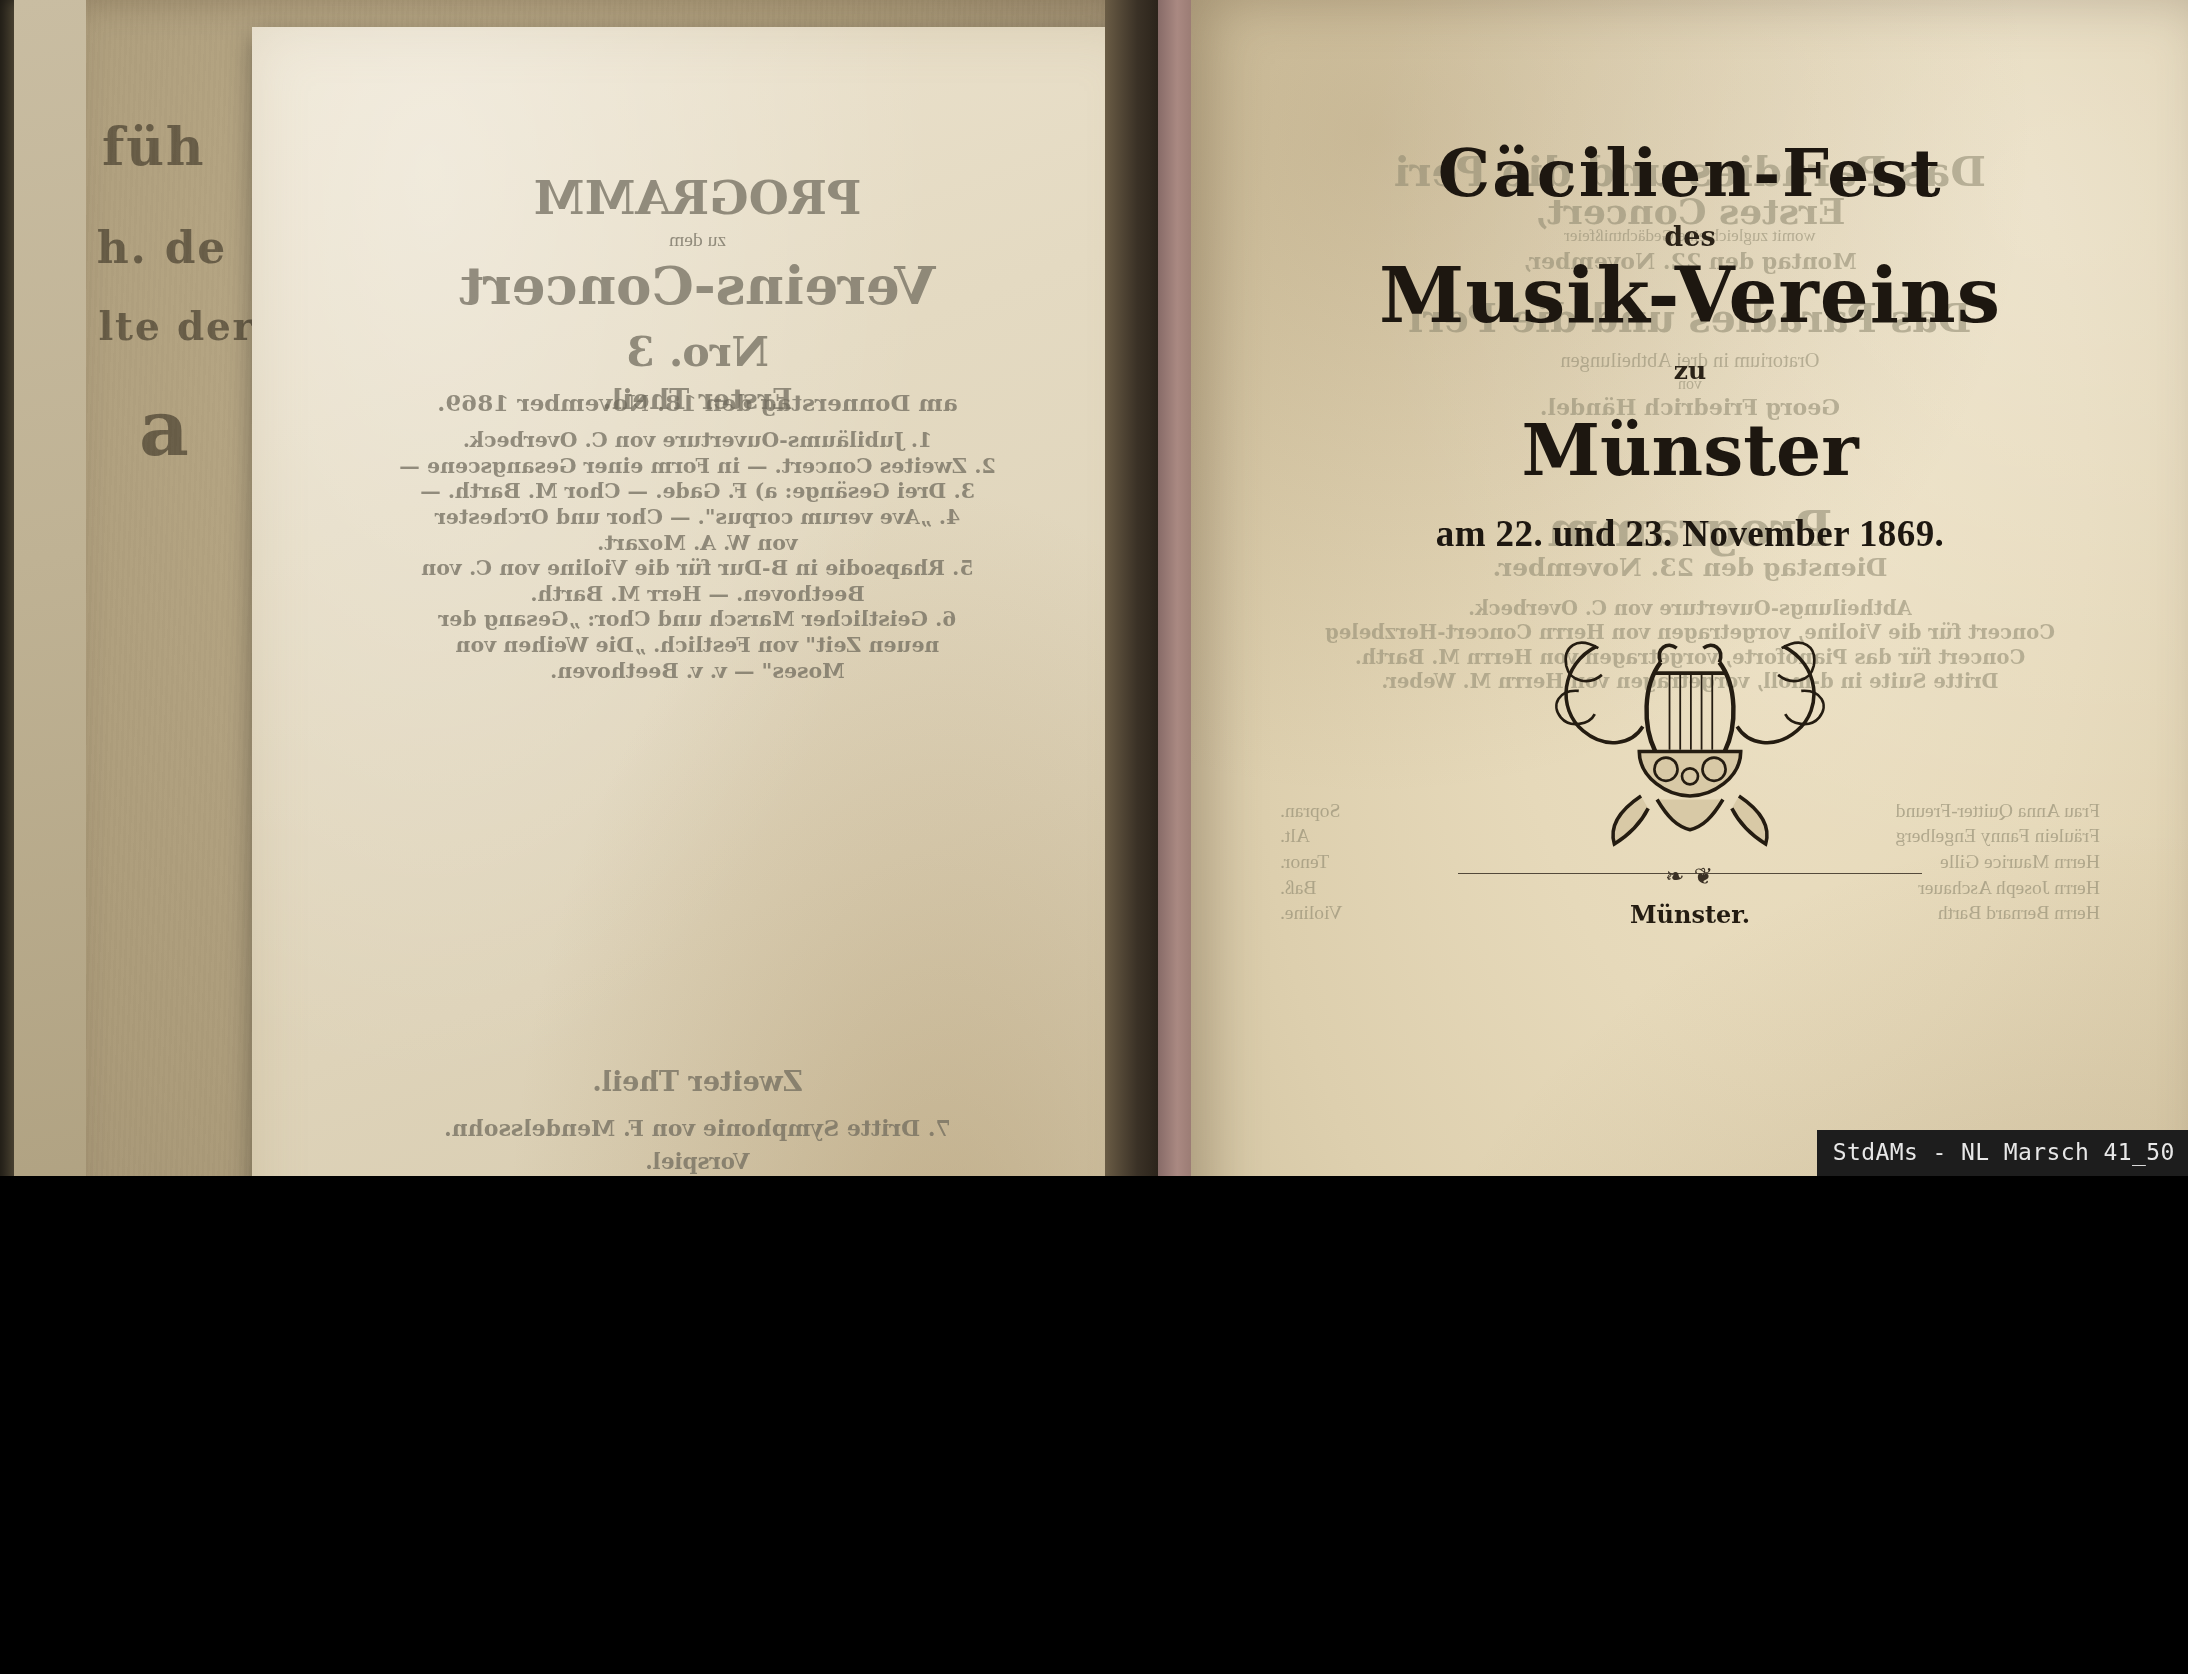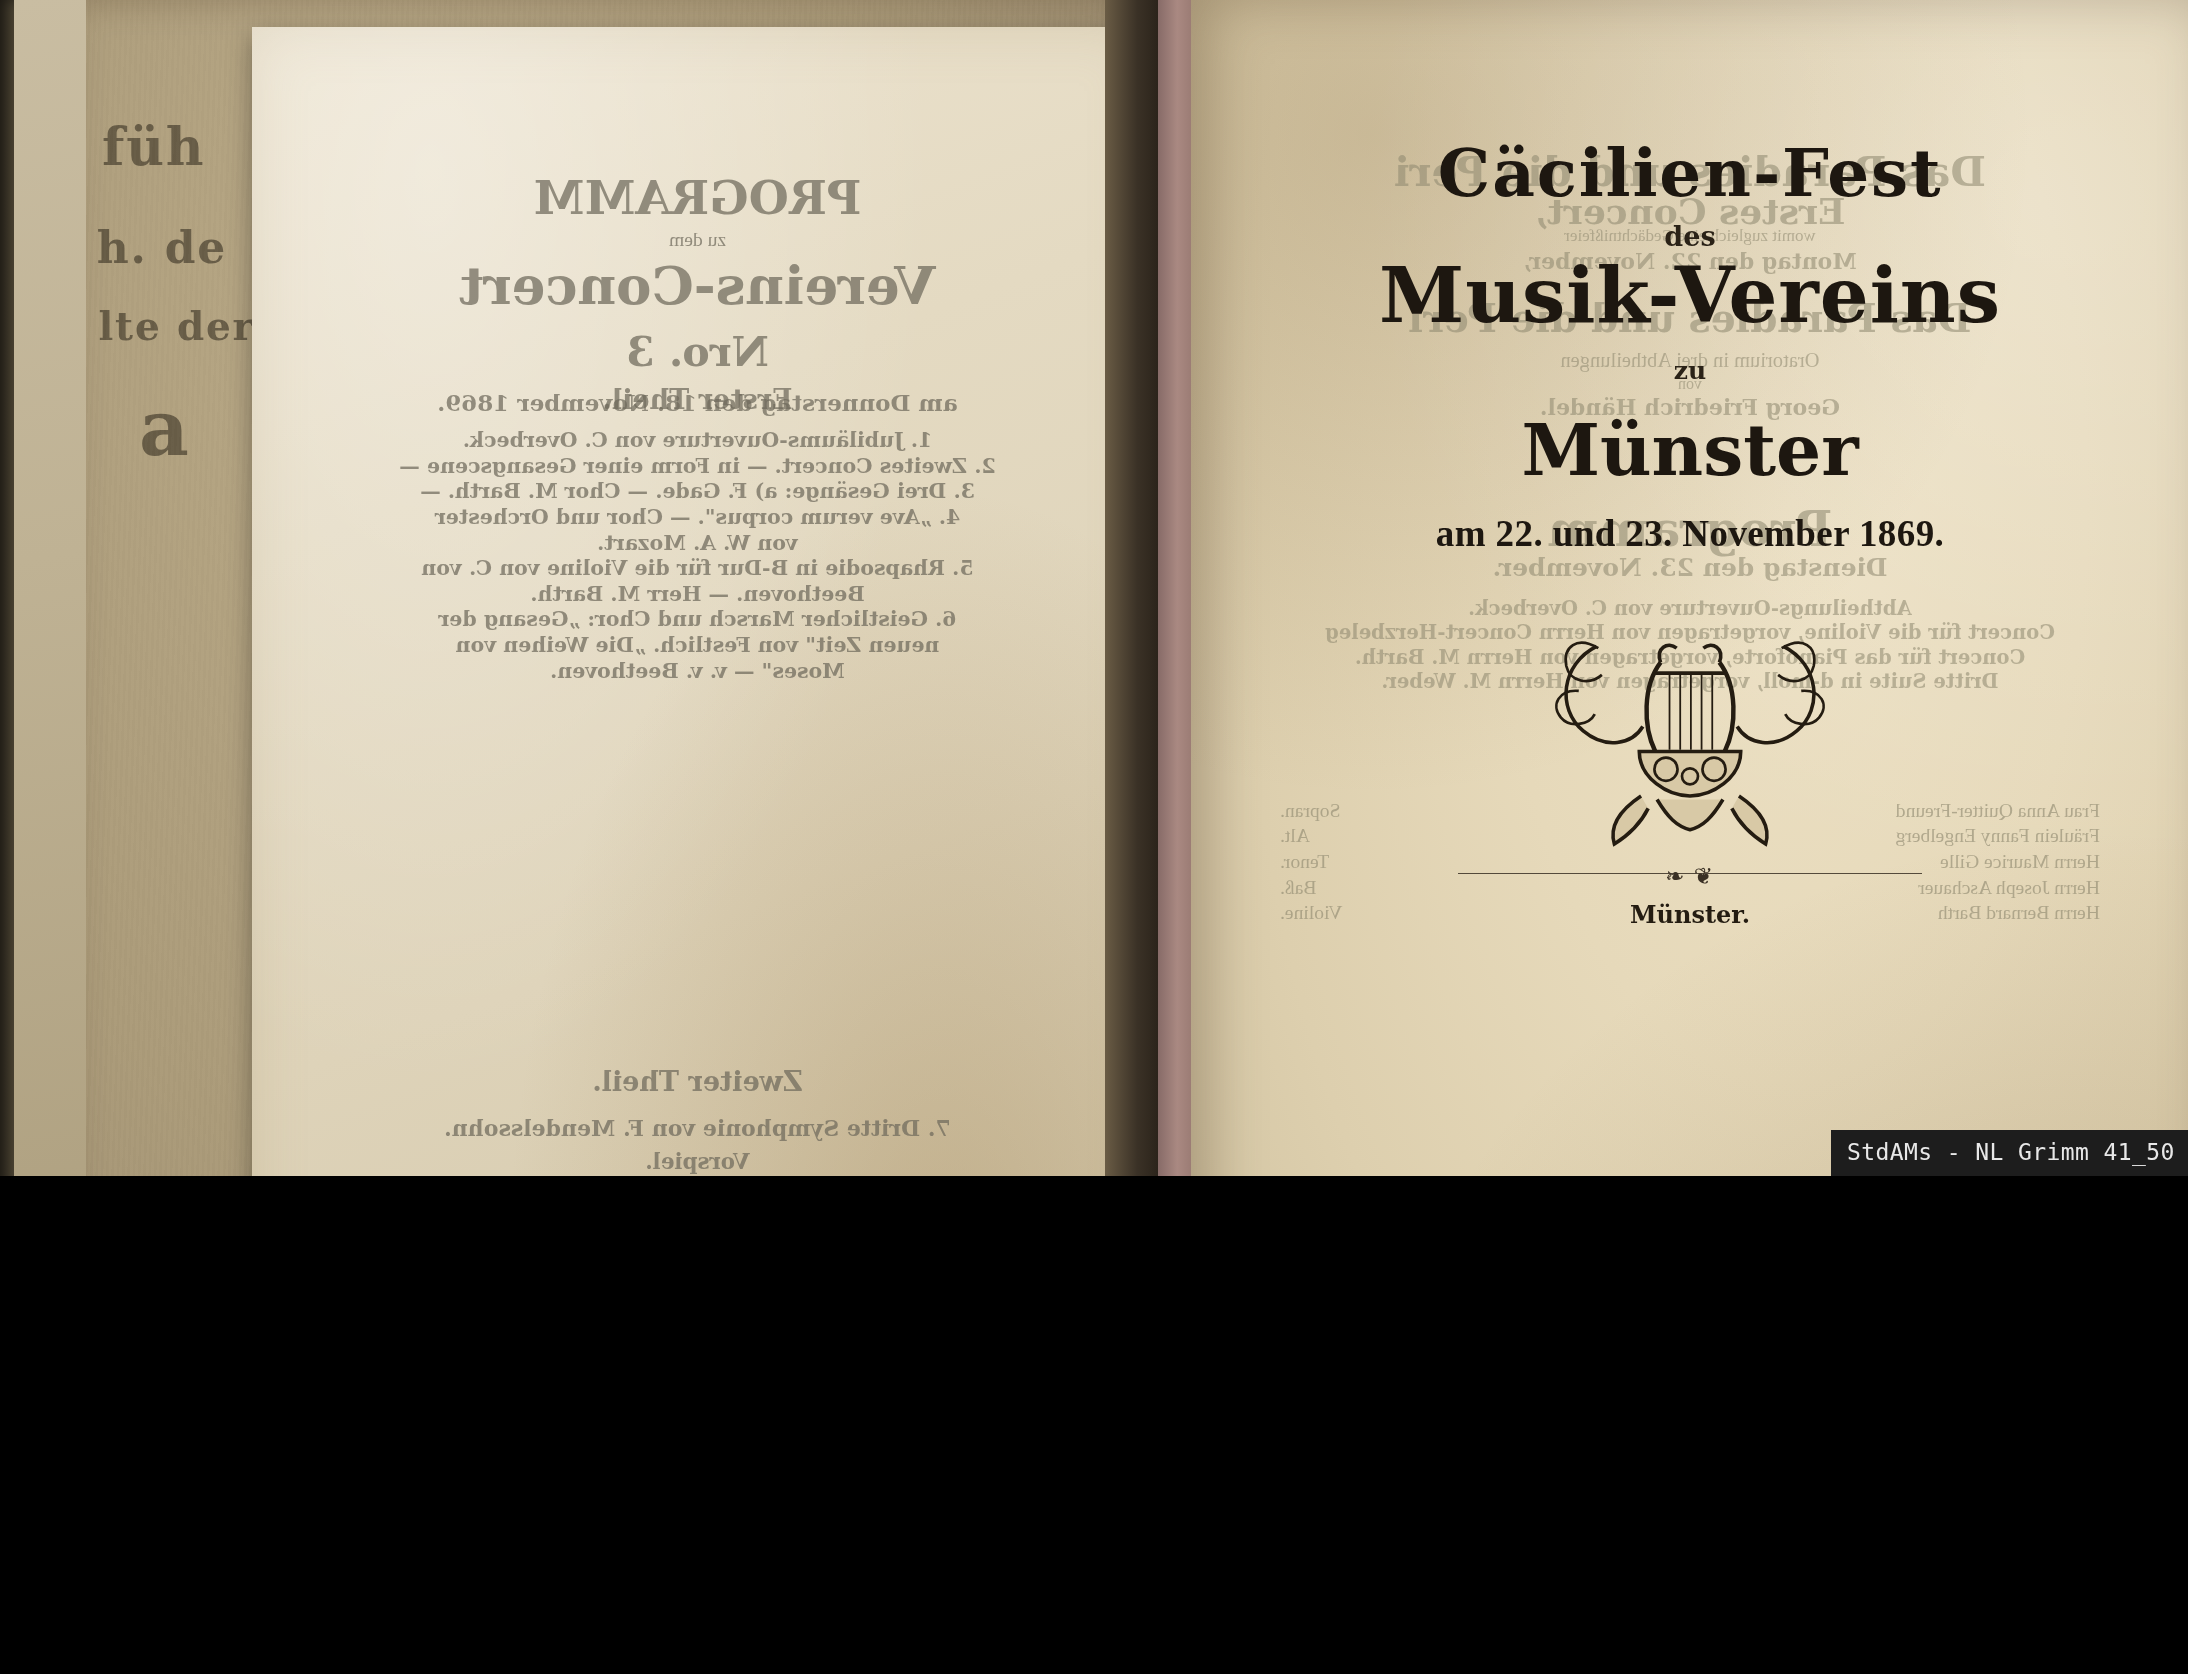--- a/index.html
+++ b/index.html
@@ -441,16 +441,16 @@
 
         <div class="rule"></div>
         <div class="rule-orn">❧ ❦</div>
 
         <div class="t-city frak">Münster.</div>
       </div>
     </div>
 
   </div>
 
-  <div class="caption">StdAMs - NL Grimm 41_50</div>
+  <div class="caption">StdAMs - NL Marsch 41_50</div>
 
 </div>
 
 
 </body></html>

